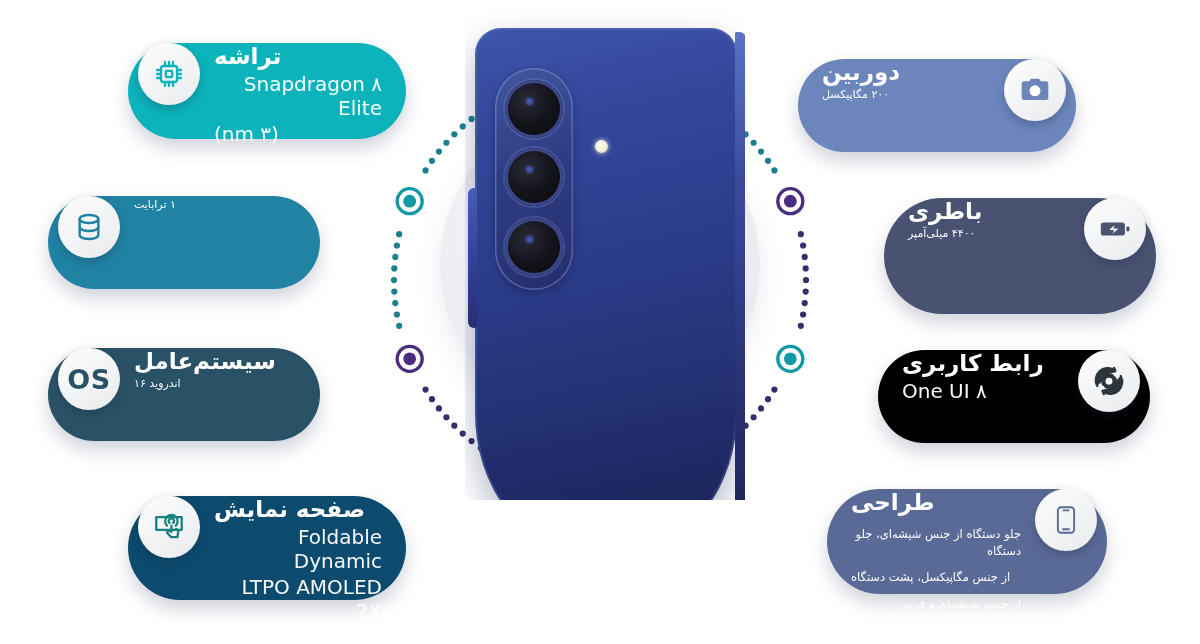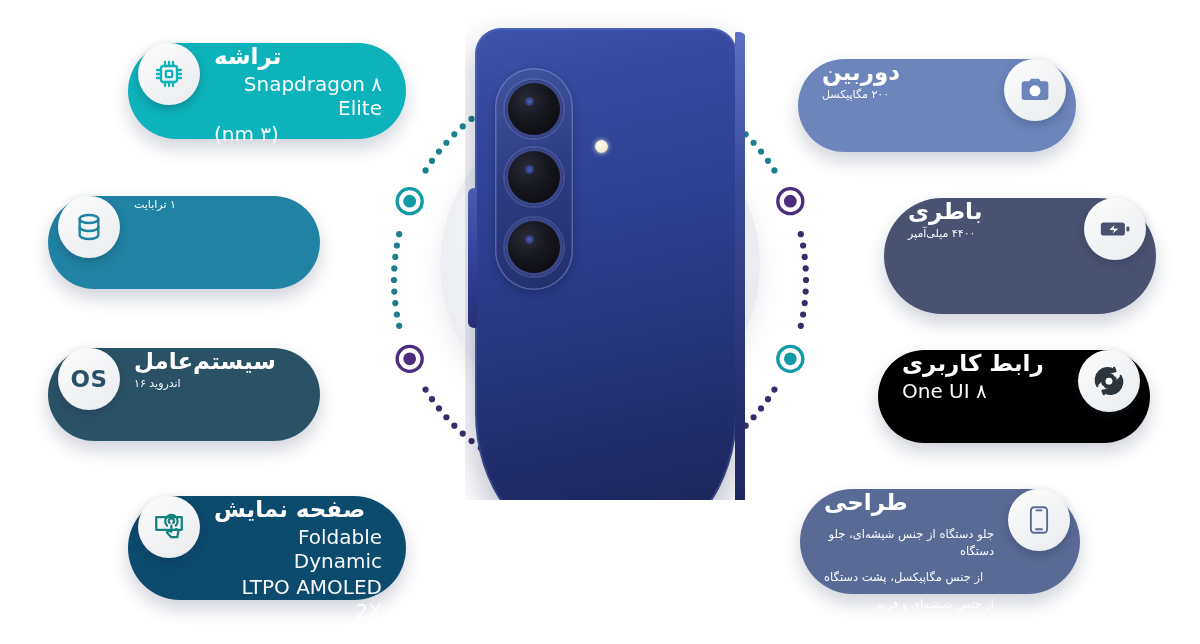--- a/index.html
+++ b/index.html
@@ -70,31 +70,31 @@
   .card .sub{font-size:11px;font-weight:400;opacity:.97;margin-top:3px;}
   .card .sub.small{font-size:11.5px;line-height:1.45;margin-top:10px;}
   .card .sub.en{font-size:20px;}
   .badge{
     width:62px;height:62px;min-width:62px;border-radius:50%;
     background:linear-gradient(145deg,#fdfdfd,#e9ebee);
     display:flex;align-items:center;justify-content:center;
     box-shadow:0 4px 10px rgba(30,40,70,.28);
   }
   .badge svg{display:block;}
-  .badge .os-text{font-size:23px;font-weight:700;letter-spacing:.5px;}
+  .badge .os-text{font-size:27px;font-weight:700;letter-spacing:.5px;}
 
   
   #card-chip   {left:128px; top:43px;  width:278px;height:96px;  background:#0DB3BB;}
   #card-storage{left:48px;  top:196px; width:272px;height:93px;  background:#2083A3;}
   #card-os     {left:48px;  top:348px; width:272px;height:93px;  background:#2A5267;}
   #card-display{left:128px; top:496px; width:278px;height:104px;  background:#0c4a6e;}
   #card-camera {left:798px; top:59px;  width:278px;height:93px;  background:#6C86BC;}
   #card-battery{left:884px; top:198px; width:272px;height:116px;  background:#4A5272;}
   #card-ui     {left:878px; top:350px; width:272px;height:93px;  background:#000000;}
-  #card-design {left:800px; top:489px; width:280px;height:105px; background:#5A6A96;}
+  #card-design {left:827px; top:489px; width:280px;height:105px; background:#5A6A96;}
 
   #card-chip .badge   svg{stroke:#0DB3BB;}
   #card-storage .badge svg{stroke:#2083A3;}
   #card-os .badge .os-text{color:#2A5267;}
   #card-display .badge svg{stroke:#17827D;}
   #card-camera .badge  svg{fill:#6C86BC;}
   #card-battery .badge svg{fill:#4A5272;}
   #card-ui .badge      svg{fill:#2C363C;stroke:#2C363C;}
   #card-design .badge  svg{stroke:#5A6A96;}
 </style>

